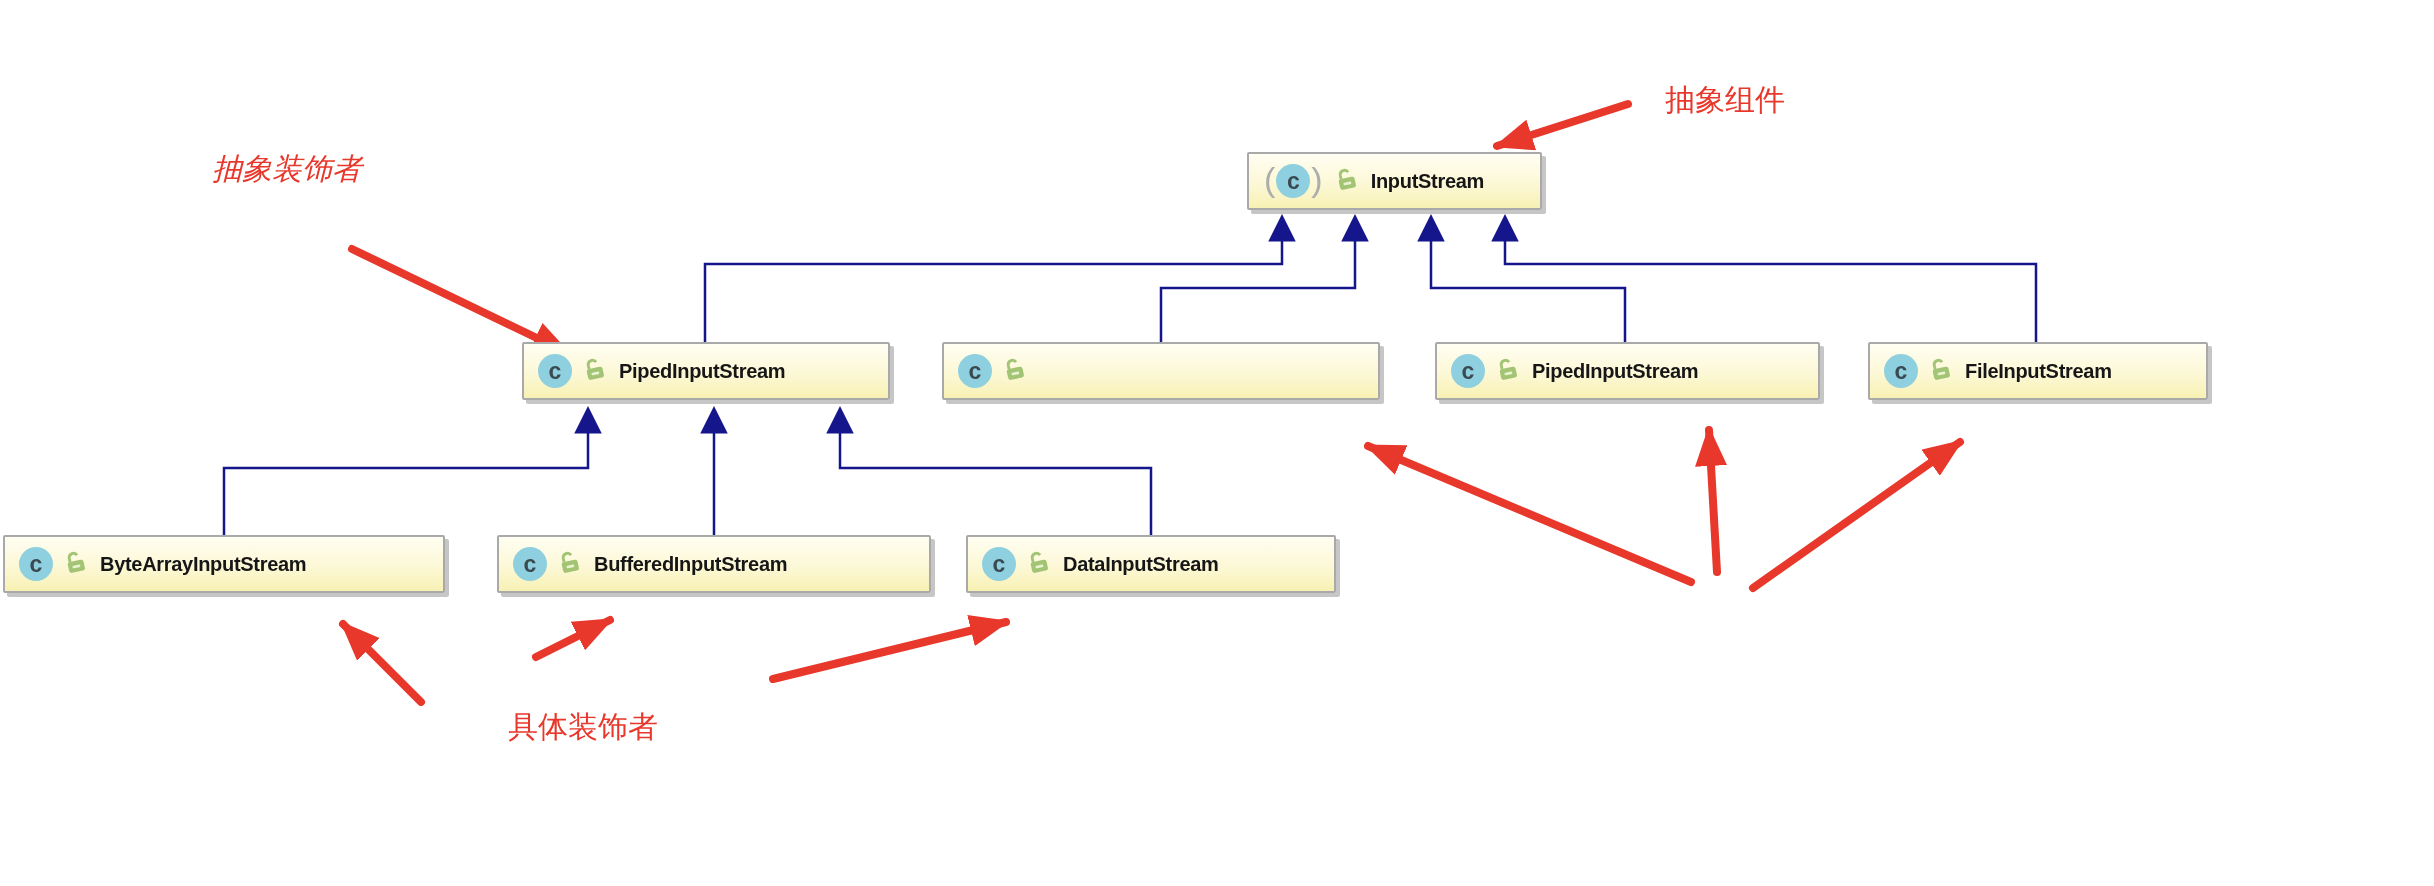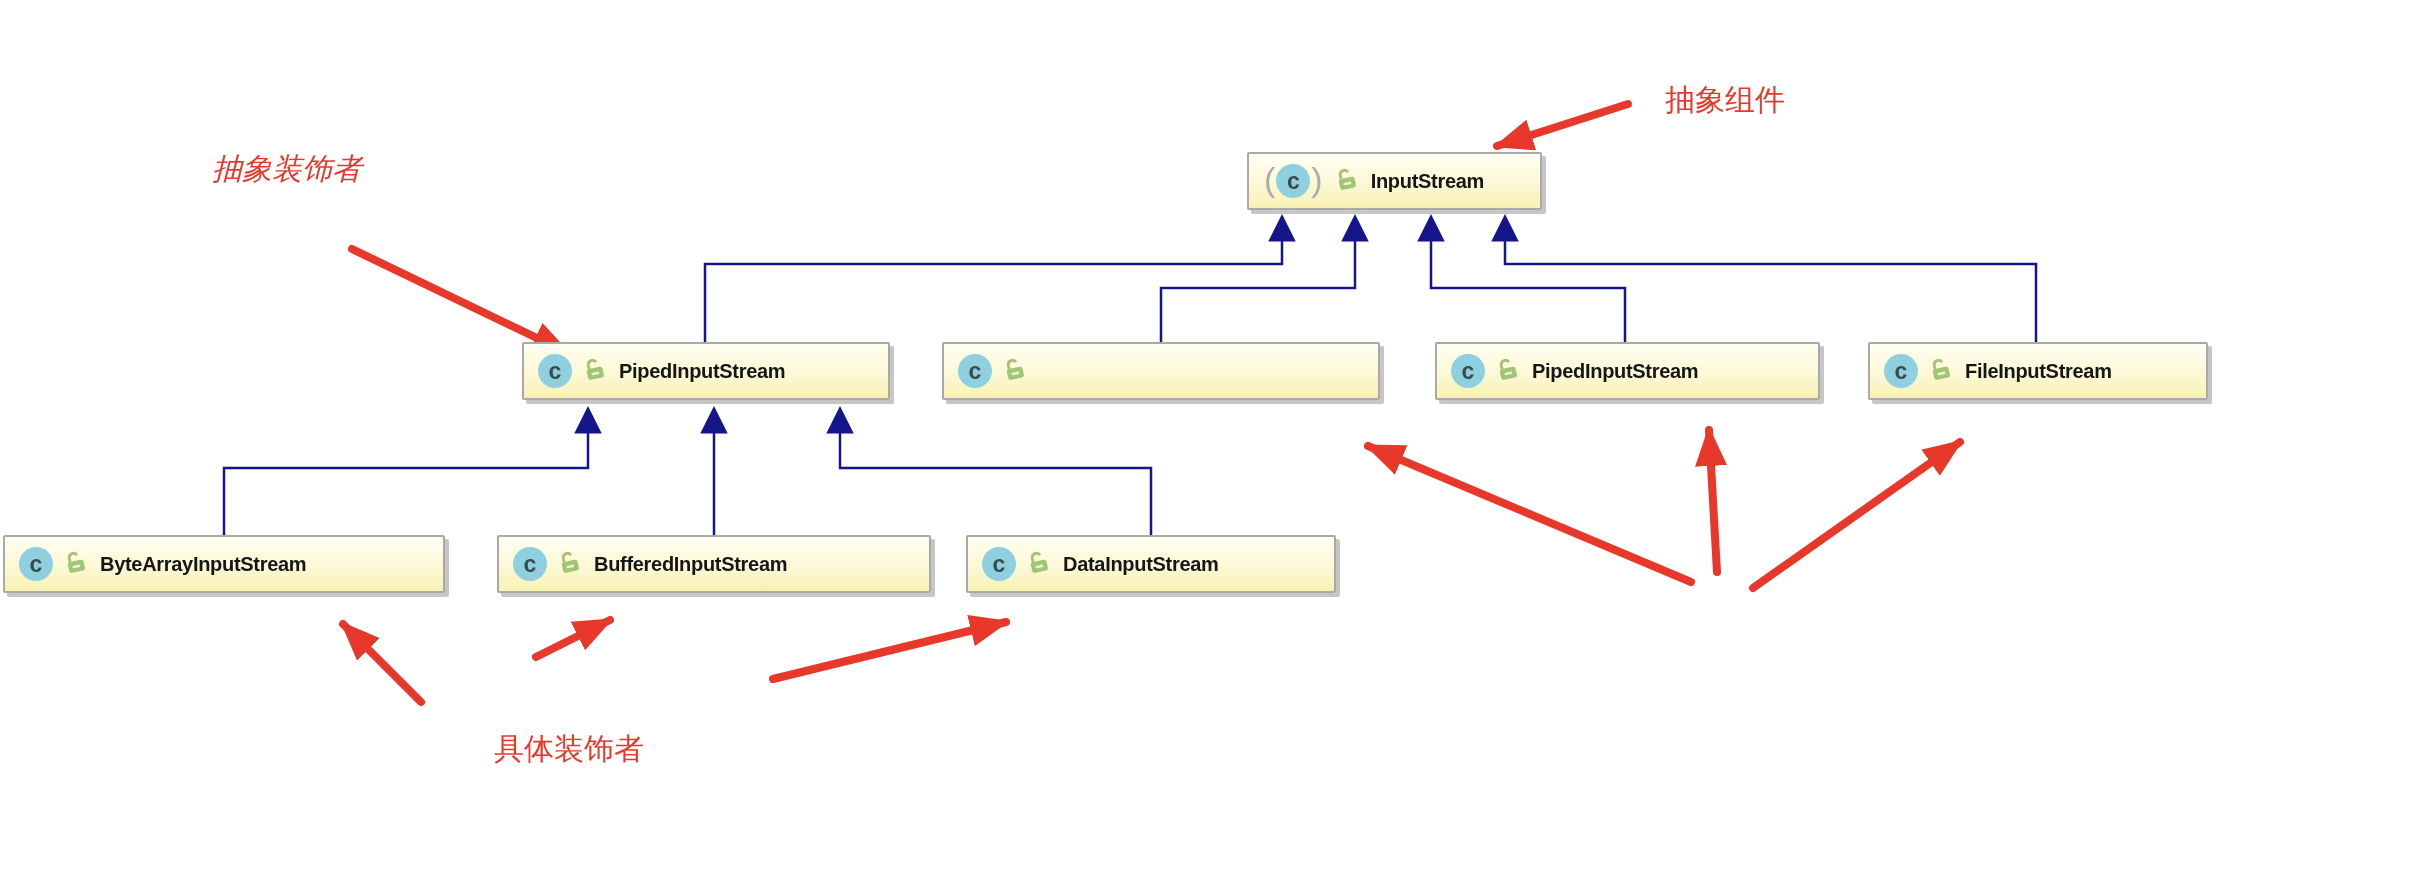--- a/index.html
+++ b/index.html
@@ -198,15 +198,15 @@
     <svg class="lock-icon" width="24" height="24" viewBox="0 0 20 20">
         <path d="M5.5 9 L5.5 5.8 A3.6 3.6 0 0 1 12.4 4.6" fill="none" stroke="#a2c474" stroke-width="2.4"></path>
         <rect x="3.2" y="9" width="13.4" height="9.2" rx="2.2" fill="#a2c474"></rect>
         <rect x="6.6" y="12.6" width="6.6" height="2.2" rx="1" fill="#e9f3d2"></rect>
       </svg>
     <span class="class-name">DataInputStream</span>
   </div>
 
   <div class="annotation" style="left:1665px; top:80px;">抽象组件</div>
   <div class="annotation" style="left:212px;  top:149px;font-style:italic;">抽象装饰者</div>
-  <div class="annotation" style="left:494px;  top:707px;margin-top:22px;">具体装饰者</div>
+  <div class="annotation" style="left:508px;  top:707px;">具体装饰者</div>
 
 </div>
 
 </body></html>

